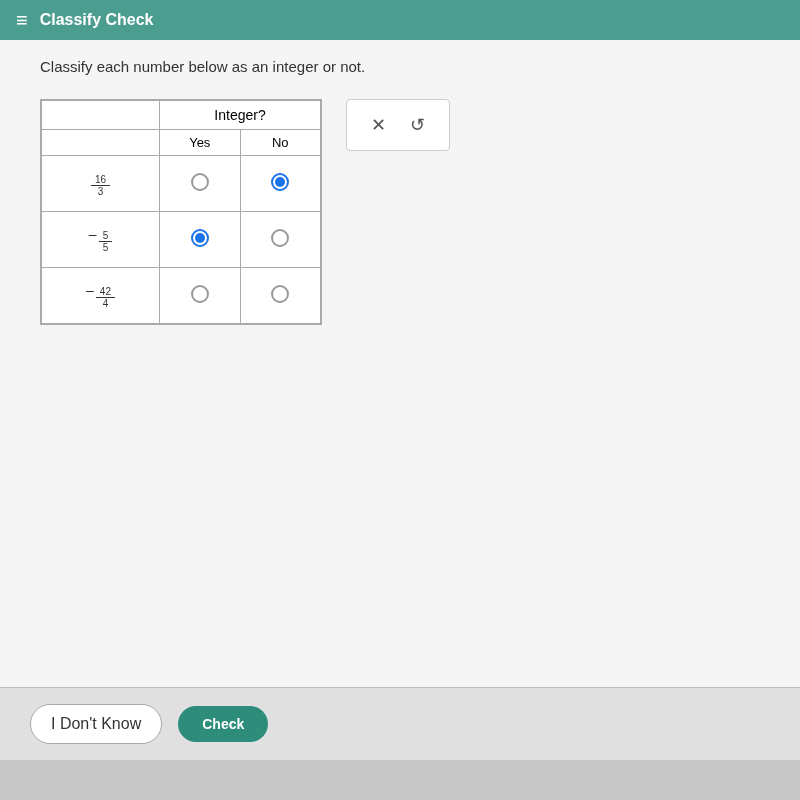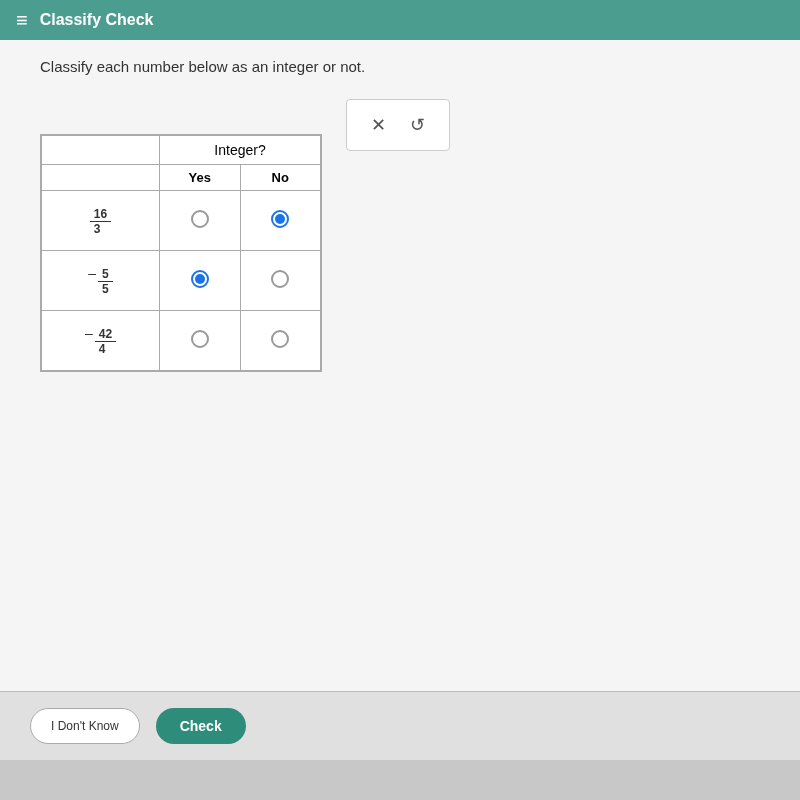--- a/index.html
+++ b/index.html
@@ -48,21 +48,20 @@
     .content-row {
       display: flex;
       gap: 24px;
       align-items: flex-start;
     }
 
     .table-container {
       background: white;
       border: 1px solid #aaa;
       border-collapse: collapse;
-      margin-top: 35px;
     }
 
     table {
       border-collapse: collapse;
       min-width: 280px;
     }
 
     table td, table th {
       border: 1px solid #aaa;
       padding: 0;
@@ -80,23 +79,22 @@
     .number-cell {
       padding: 14px 8px;
       font-size: 14px;
       color: #333;
       text-align: center;
     }
 
     .fraction {
       display: inline-flex;
       flex-direction: column;
-      align-items: flex-start;
-      font-size: 12px;
-      font-weight: bold;
+      align-items: center;
+      font-size: 10px;
     }
 
     .fraction .numerator {
       border-bottom: 1px solid #333;
       padding: 0 4px;
     }
 
     .fraction .denominator {
       padding: 0 4px;
     }
@@ -165,21 +163,21 @@
       display: flex;
       align-items: center;
       gap: 16px;
     }
 
     .btn-dont-know {
       border: 1px solid #aaa;
       background: white;
       border-radius: 20px;
       padding: 10px 20px;
-      font-size: 12px;
+      font-size: 16px;
       color: #333;
       cursor: pointer;
     }
 
     .btn-submit {
       background: #2d8c7a;
       color: white;
       border: none;
       border-radius: 20px;
       padding: 10px 24px;
@@ -190,21 +188,21 @@
 
     
     .integer-header-cell {
       text-align: center;
       font-size: 14px;
       padding: 6px;
       border-bottom: 1px solid #aaa;
     }
 
     .yes-no-row td {
-      font-weight: bold;
+      font-weight: normal;
       font-size: 13px;
       padding: 5px 0;
     }
   </style>
 </head>
 <body>
 
 <div class="header">
   <span class="header-hamburger">≡</span>
   <span class="header-title">Classify Check</span>

